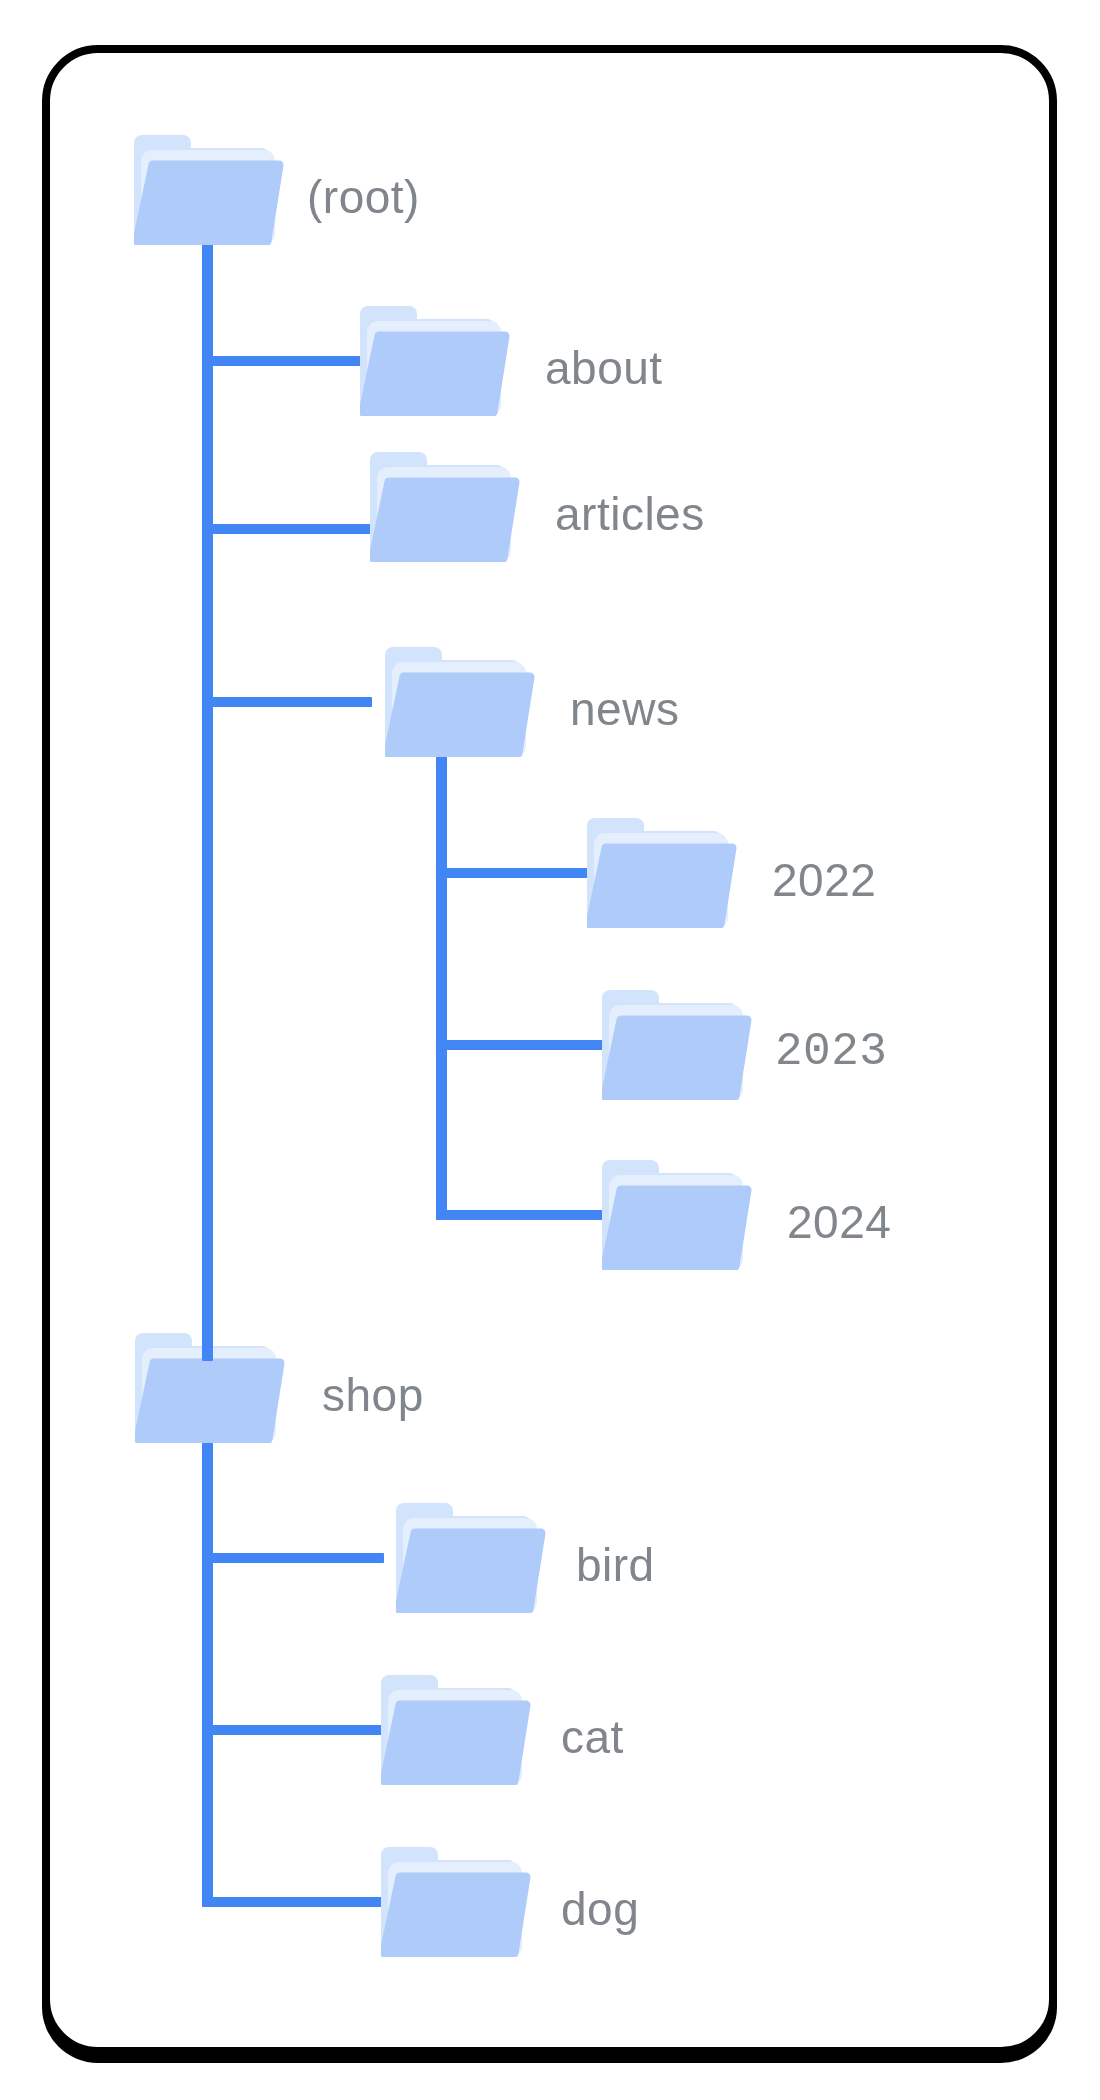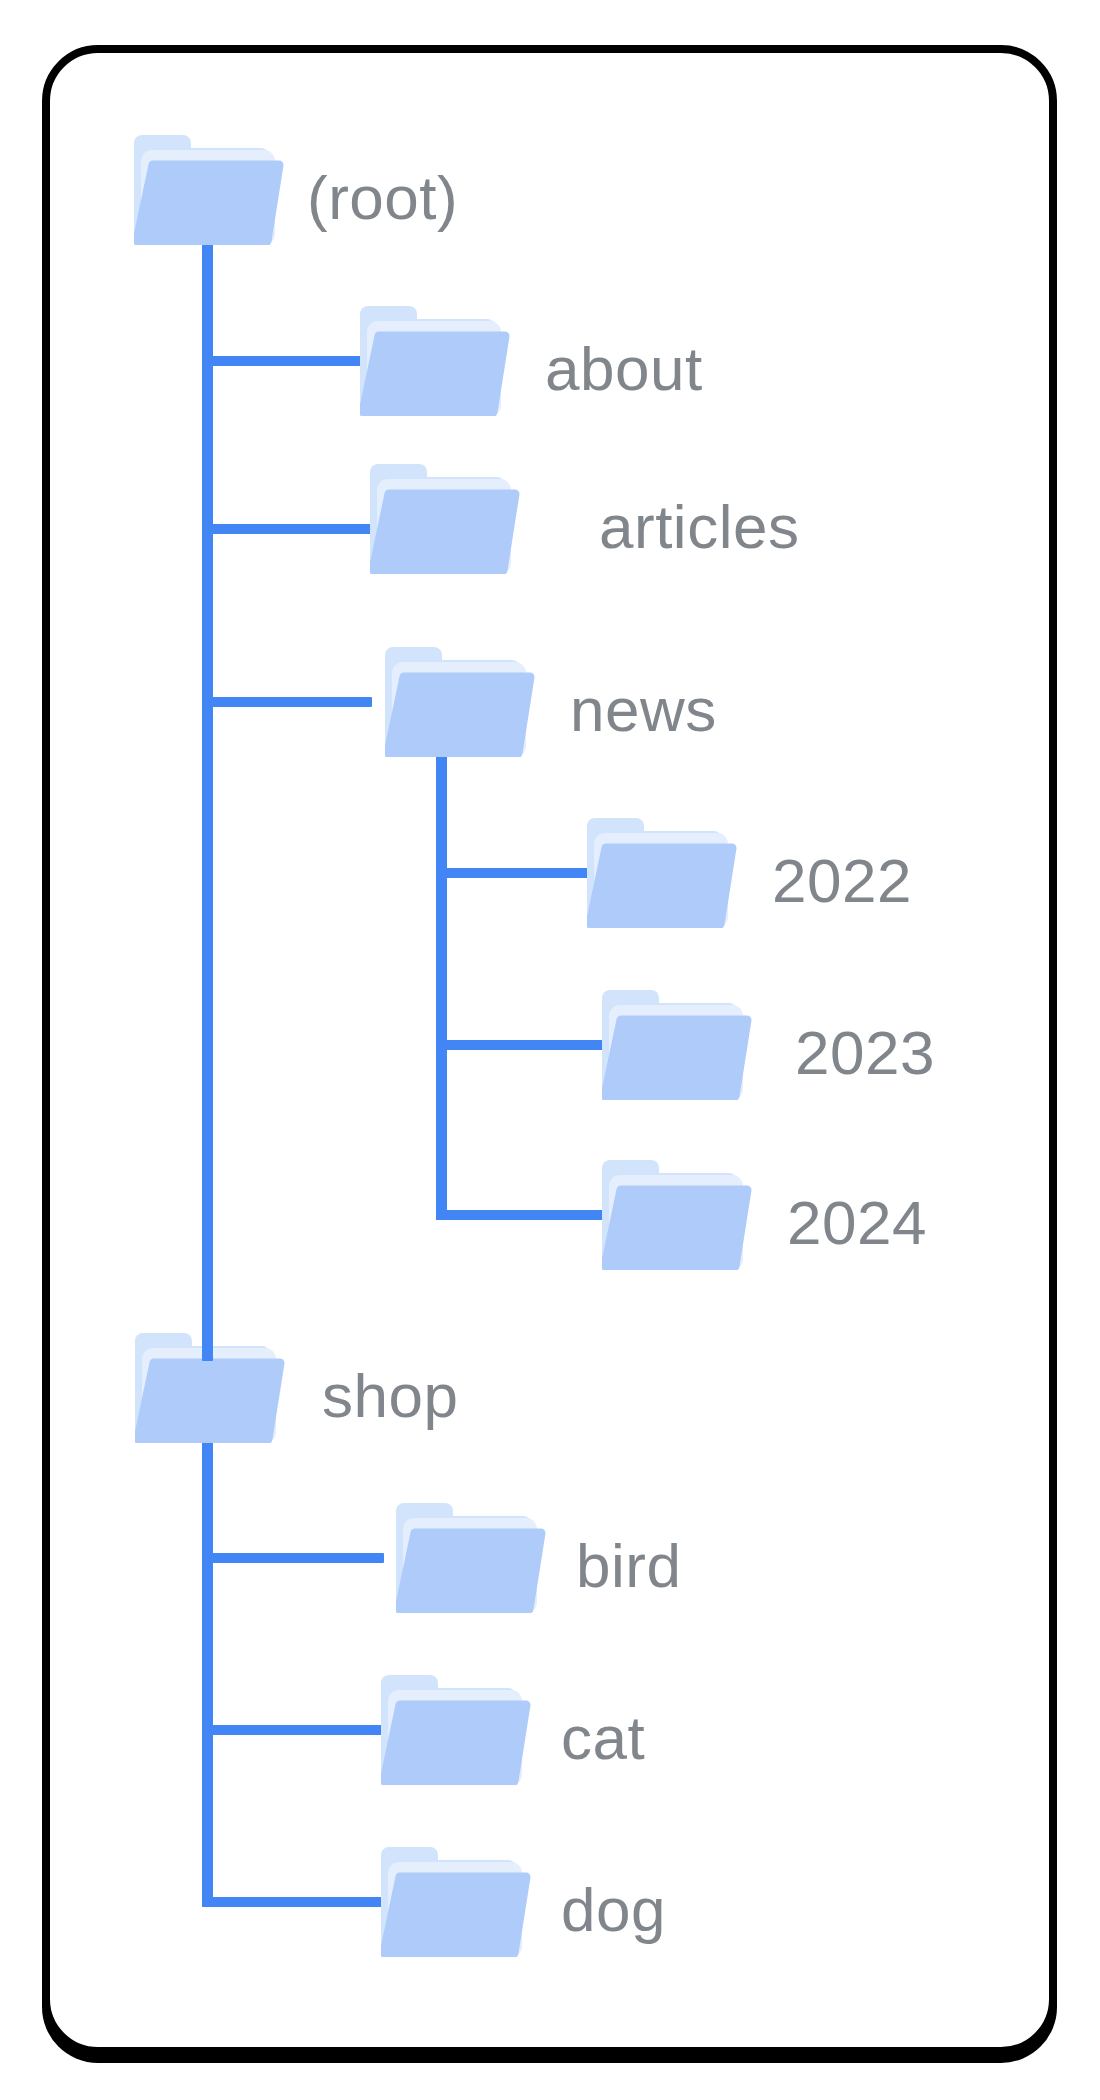--- a/index.html
+++ b/index.html
@@ -14,21 +14,21 @@
     box-shadow:0 8px 0 var(--c-border,#000);
   }
   .line{position:absolute;background:var(--c-line,#4285f4);z-index:1;border-radius:1px;}
   .line.overlay{z-index:3;}
   .node{position:absolute;display:flex;align-items:center;z-index:2;height:110px;}
   .folder{width:155px;height:110px;flex:0 0 auto;display:block;}
   .f-back{fill:var(--c-back,#d2e3fc);}
   .f-sheet{fill:var(--c-sheet,#e4eefd);}
   .f-front{fill:var(--c-front,#aecbfa);stroke:var(--c-front,#aecbfa);stroke-width:9;stroke-linejoin:round;}
   .label{
-    font-size:62px;color:var(--c-label,#80868b);white-space:nowrap;
+    font-size:46px;color:var(--c-label,#80868b);white-space:nowrap;
     position:relative;top:7px;letter-spacing:0.5px;
   }
 </style>
 </head>
 <body>
 
 <div class="stage">
   <div class="card"></div>
 
   <div class="line" style="left:202px;top:240px;width:11px;height:1667px;"></div>
@@ -57,21 +57,21 @@
   <div class="node" style="left:360px;top:306px;">
     <svg class="folder" viewBox="0 0 155 110" aria-hidden="true">
       <rect class="f-back" x="0" y="0" width="57" height="34" rx="8"></rect>
       <rect class="f-back" x="0" y="13" width="135" height="97" rx="8"></rect>
       <rect class="f-sheet" x="7" y="15" width="134" height="95" rx="11"></rect>
       <path class="f-front" d="M19,30 L145,30 L133,106 L3,106 Z"></path>
     </svg>
     <span class="label" style="margin-left:30px;">about</span>
   </div>
 
-  <div class="node" style="left:370px;top:464px;gap:44px;">
+  <div class="node" style="left:370px;top:452px;">
     <svg class="folder" viewBox="0 0 155 110" aria-hidden="true">
       <rect class="f-back" x="0" y="0" width="57" height="34" rx="8"></rect>
       <rect class="f-back" x="0" y="13" width="135" height="97" rx="8"></rect>
       <rect class="f-sheet" x="7" y="15" width="134" height="95" rx="11"></rect>
       <path class="f-front" d="M19,30 L145,30 L133,106 L3,106 Z"></path>
     </svg>
     <span class="label" style="margin-left:30px;">articles</span>
   </div>
 
   <div class="node" style="left:370px;top:647px;padding-left:15px;">
@@ -94,21 +94,21 @@
     <span class="label" style="margin-left:30px;">2022</span>
   </div>
 
   <div class="node" style="left:602px;top:990px;">
     <svg class="folder" viewBox="0 0 155 110" aria-hidden="true">
       <rect class="f-back" x="0" y="0" width="57" height="34" rx="8"></rect>
       <rect class="f-back" x="0" y="13" width="135" height="97" rx="8"></rect>
       <rect class="f-sheet" x="7" y="15" width="134" height="95" rx="11"></rect>
       <path class="f-front" d="M19,30 L145,30 L133,106 L3,106 Z"></path>
     </svg>
-    <span class="label" style="margin-left:38px;">2023</span>
+    <span class="label" style="margin-left:18px;font-family:Liberation Mono, monospace;">2023</span>
   </div>
 
   <div class="node" style="left:602px;top:1160px;">
     <svg class="folder" viewBox="0 0 155 110" aria-hidden="true">
       <rect class="f-back" x="0" y="0" width="57" height="34" rx="8"></rect>
       <rect class="f-back" x="0" y="13" width="135" height="97" rx="8"></rect>
       <rect class="f-sheet" x="7" y="15" width="134" height="95" rx="11"></rect>
       <path class="f-front" d="M19,30 L145,30 L133,106 L3,106 Z"></path>
     </svg>
     <span class="label" style="margin-left:30px;">2024</span>

